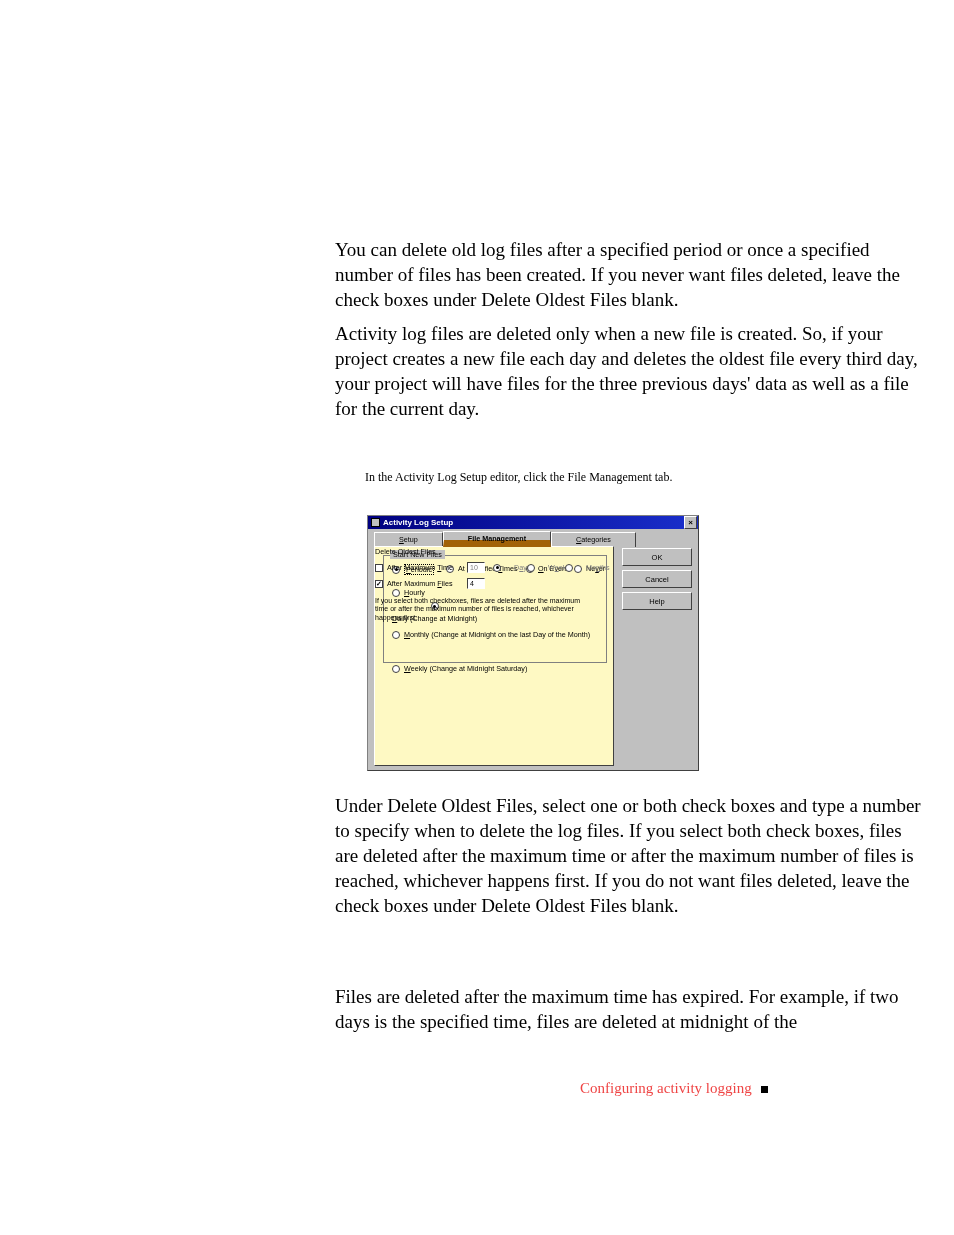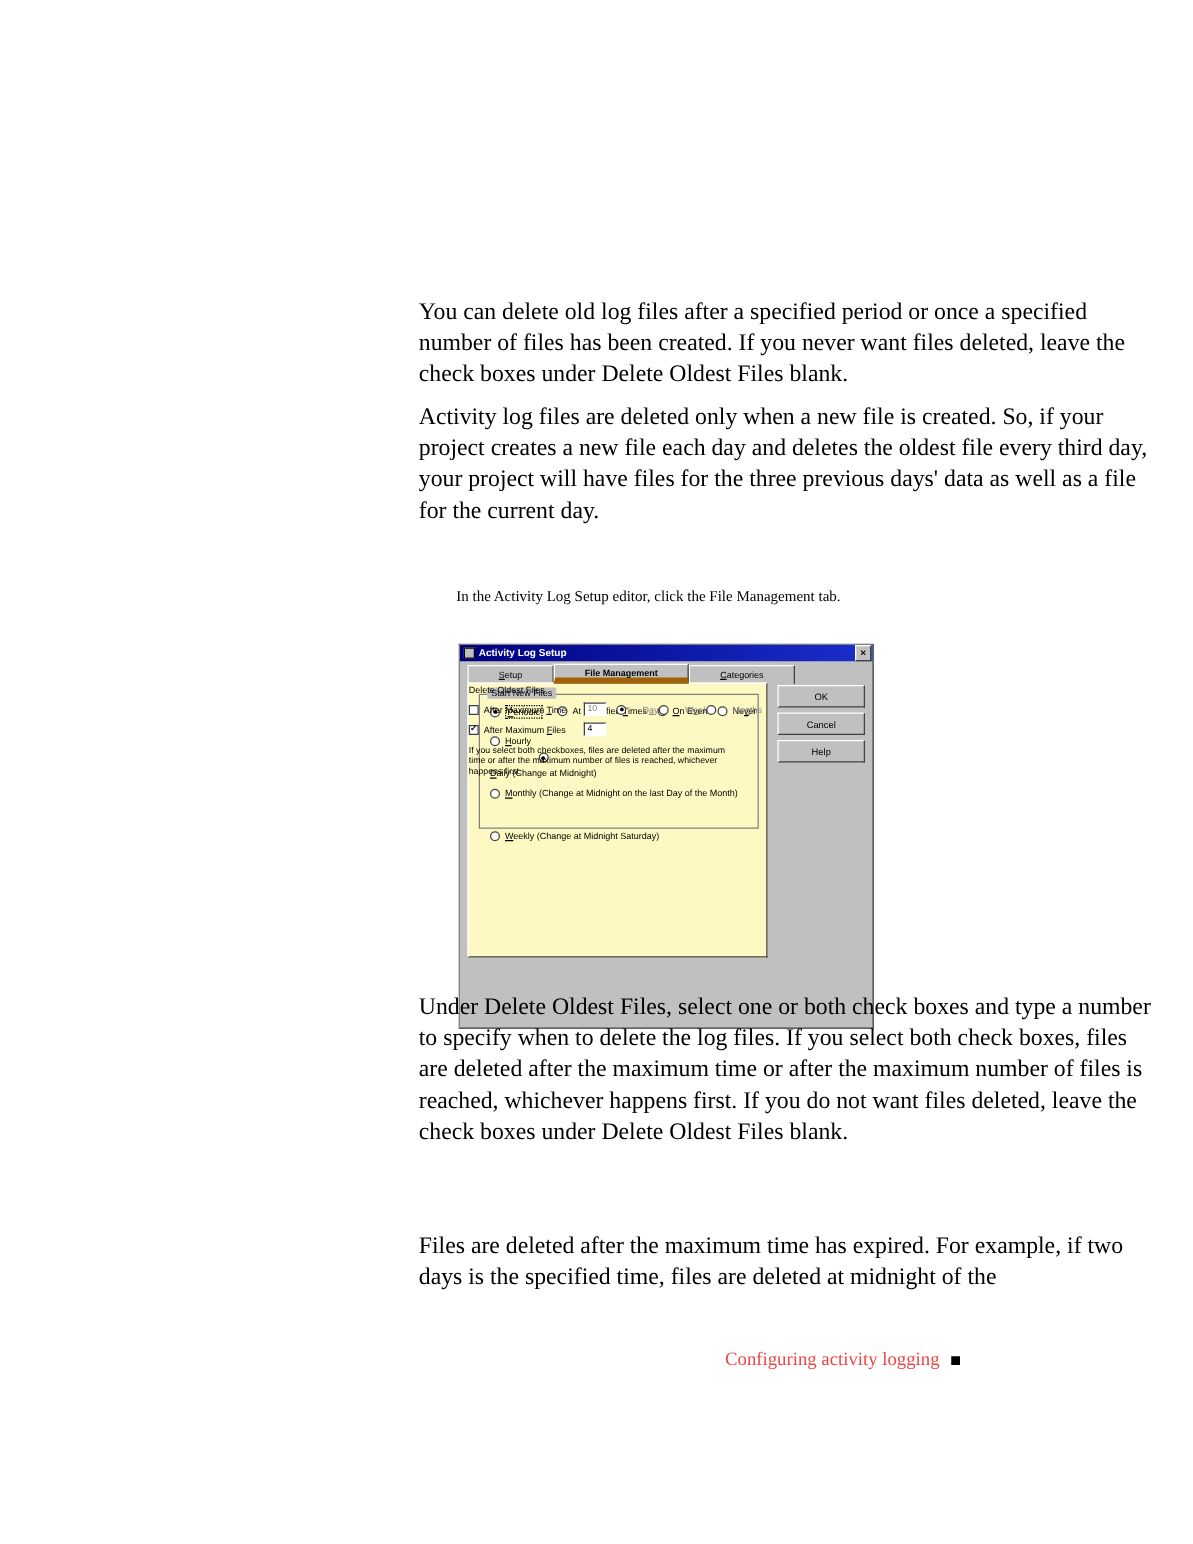--- a/index.html
+++ b/index.html
@@ -43,21 +43,21 @@
     margin-left: 6px;
     vertical-align: middle;
   }
 
   
   .dialog {
     position: absolute;
     top: 515px;
     left: 367px;
     width: 332px;
-    height: 308px;
+    height: 256px;
     background: #c0c0c0;
     border-top: 1px solid #808080;
     border-left: 1px solid #808080;
     border-right: 1px solid #404040;
     border-bottom: 1px solid #404040;
     font-family: Tahoma, Arial, sans-serif;
     font-size: 7.2px;
     color: #000;
     box-sizing: border-box;
   }
@@ -113,21 +113,21 @@
     border-right: 1px solid #404040;
     background: #c0c0c0;
     font-size: 7.2px;
     box-sizing: border-box;
   }
   .tab.active {
     font-weight: bold;
     position: relative;
     top: -1px;
     height: 16px;
-    border-bottom: 5px solid #a16207;
+    border-bottom: 7px solid #a16207;
     z-index: 2;
   }
   .tab-panel {
     position: absolute;
     top: 17px;
     left: 6px;
     width: 240px;
     height: 220px;
     border-top: 1px solid #fff;
     border-left: 1px solid #fff;

